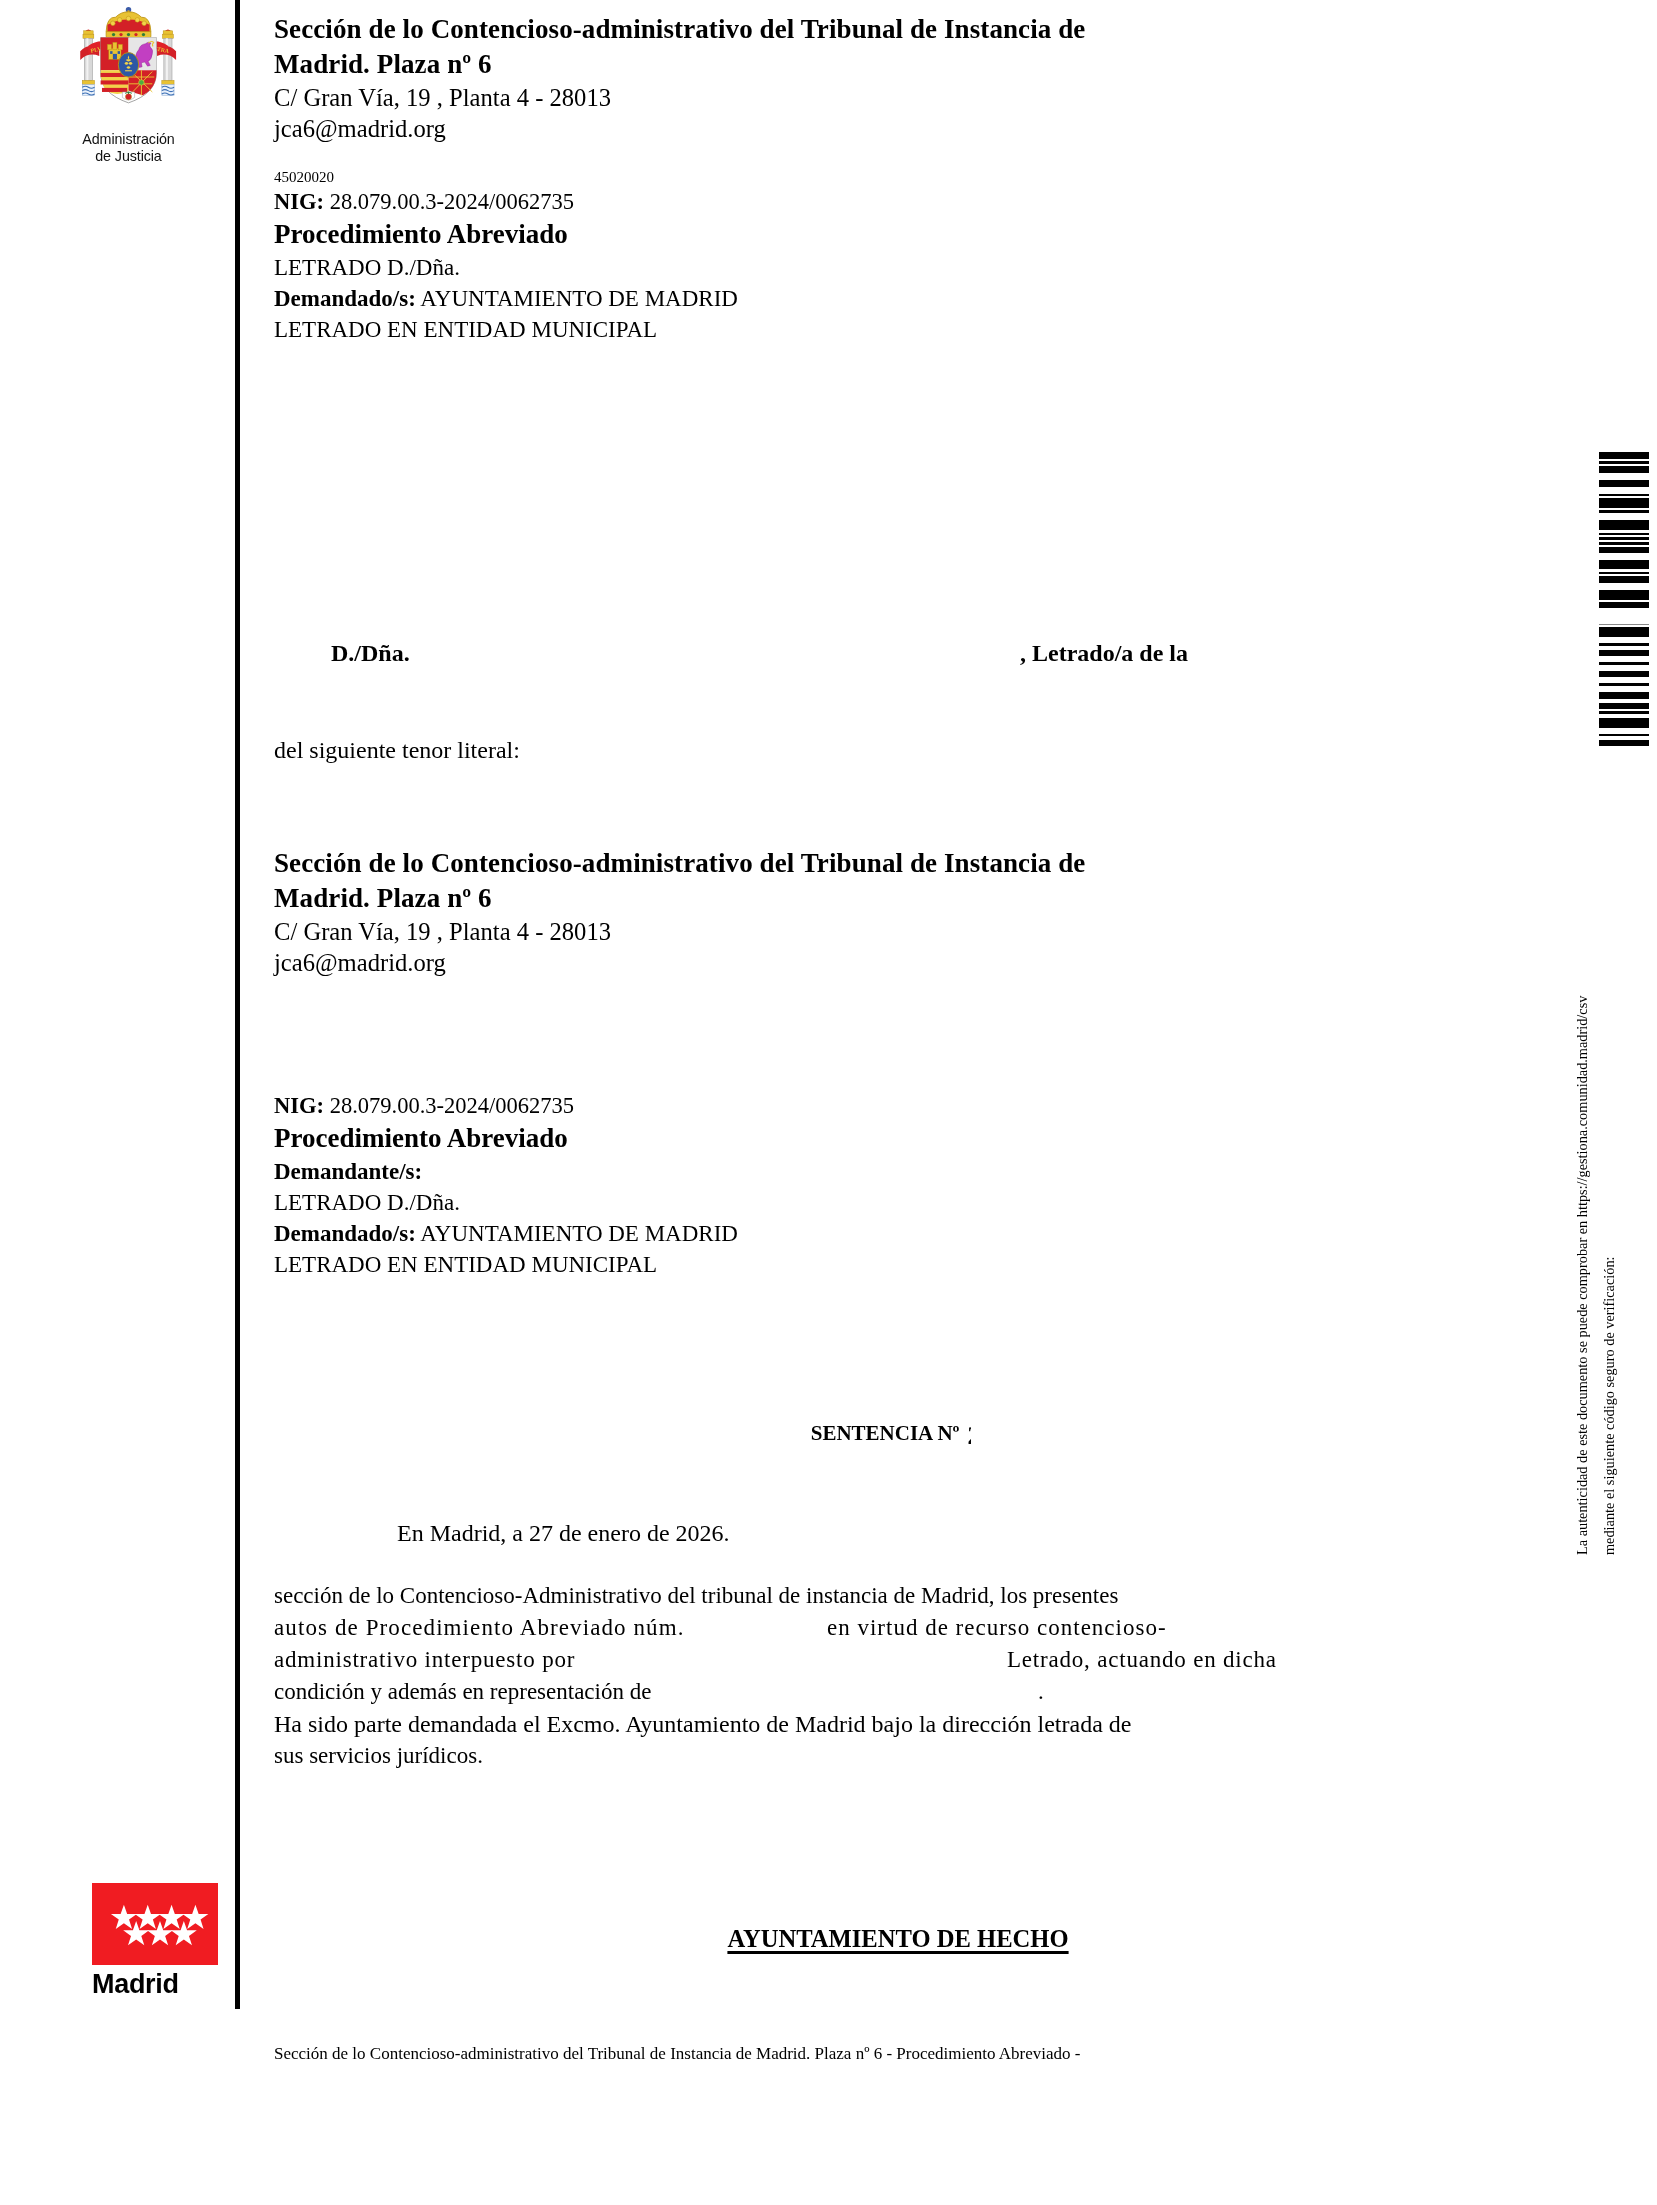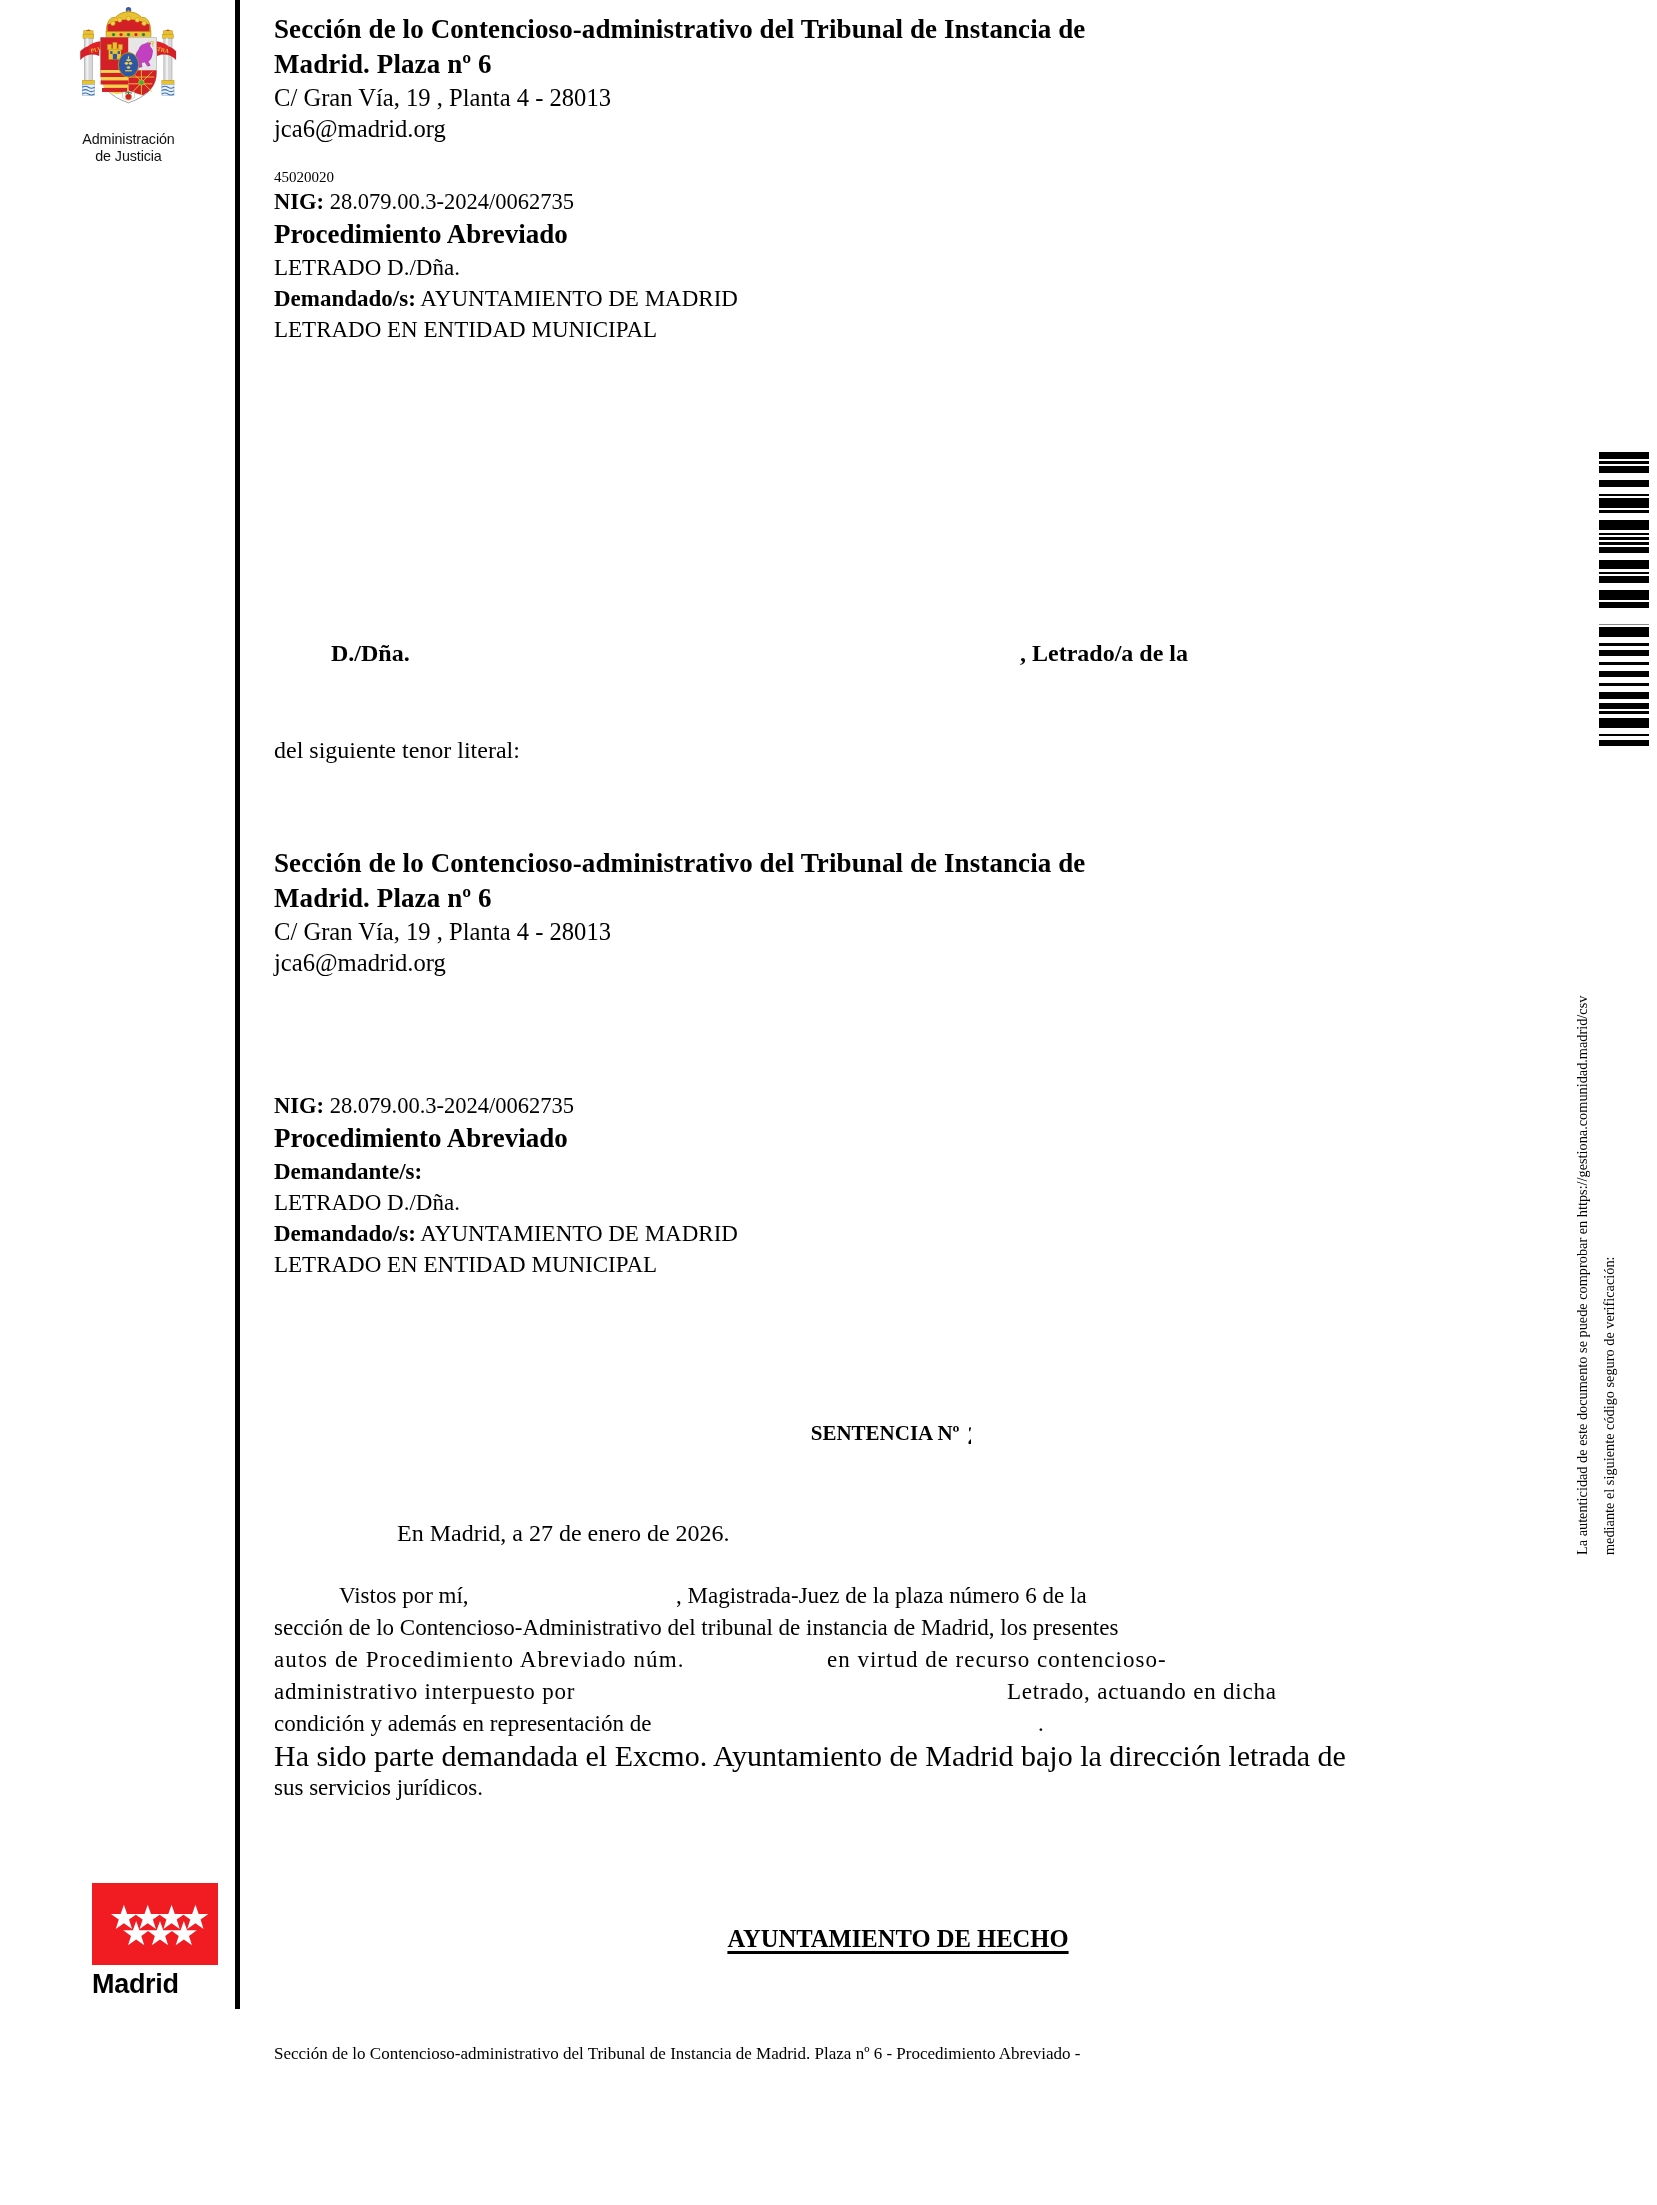--- a/index.html
+++ b/index.html
@@ -286,38 +286,34 @@
     <div class="abs" style="top:1417px;text-align:center">
       <span class="b" style="font-size:21px;line-height:33px">SENTENCIA Nº</span>
       <span class="b" style="font-size:24.6px;display:inline-block;width:23px;overflow:hidden;vertical-align:bottom;clip-path:inset(0 62% 0 0)">2</span>
     </div>
 
     <div class="abs" style="top:1517px">
       <div style="font-size:24px;line-height:33px;margin-left:123px">En Madrid, a 27 de enero de 2026.</div>
     </div>
 
     <div class="abs" style="top:1580px">
-      <div style="font-size:23px;line-height:32px;position:relative">
-        <span style="margin-left:65px">Vistos por mí,</span>
-        <span style="position:absolute;left:402px;top:0">, Magistrada-Juez de la plaza número 6 de la</span>
-      </div>
       <div style="font-size:23px;line-height:32px">sección de lo Contencioso-Administrativo del tribunal de instancia de Madrid, los presentes</div>
       <div style="font-size:23px;line-height:32px;position:relative">
         <span style="letter-spacing:1.1px">autos de Procedimiento Abreviado núm.</span>
         <span style="position:absolute;left:553px;top:0;letter-spacing:1px">en virtud de recurso contencioso-</span>
       </div>
       <div style="font-size:23px;line-height:32px;position:relative">
         <span style="letter-spacing:0.8px">administrativo interpuesto por</span>
         <span style="position:absolute;left:733px;top:0;letter-spacing:0.8px">Letrado, actuando en dicha</span>
       </div>
       <div style="font-size:23px;line-height:32px;position:relative">
         <span>condición y además en representación de</span>
         <span style="position:absolute;left:764px;top:0">.</span>
       </div>
-      <div style="font-size:30px;line-height:32px">Ha sido parte demandada el Excmo. Ayuntamiento de Madrid bajo la dirección letrada de</div>
+      <div style="font-size:24px;line-height:32px">Ha sido parte demandada el Excmo. Ayuntamiento de Madrid bajo la dirección letrada de</div>
       <div style="font-size:23px;line-height:32px">sus servicios jurídicos.</div>
     </div>
 
     <div class="abs" style="top:1922px;text-align:center">
       <span class="b ul" style="font-size:24.6px;line-height:33px">AYUNTAMIENTO DE HECHO</span>
     </div>
   </div>
 
   <div id="footline">Sección de lo Contencioso-administrativo del Tribunal de Instancia de Madrid. Plaza nº 6 - Procedimiento Abreviado -</div>
 

